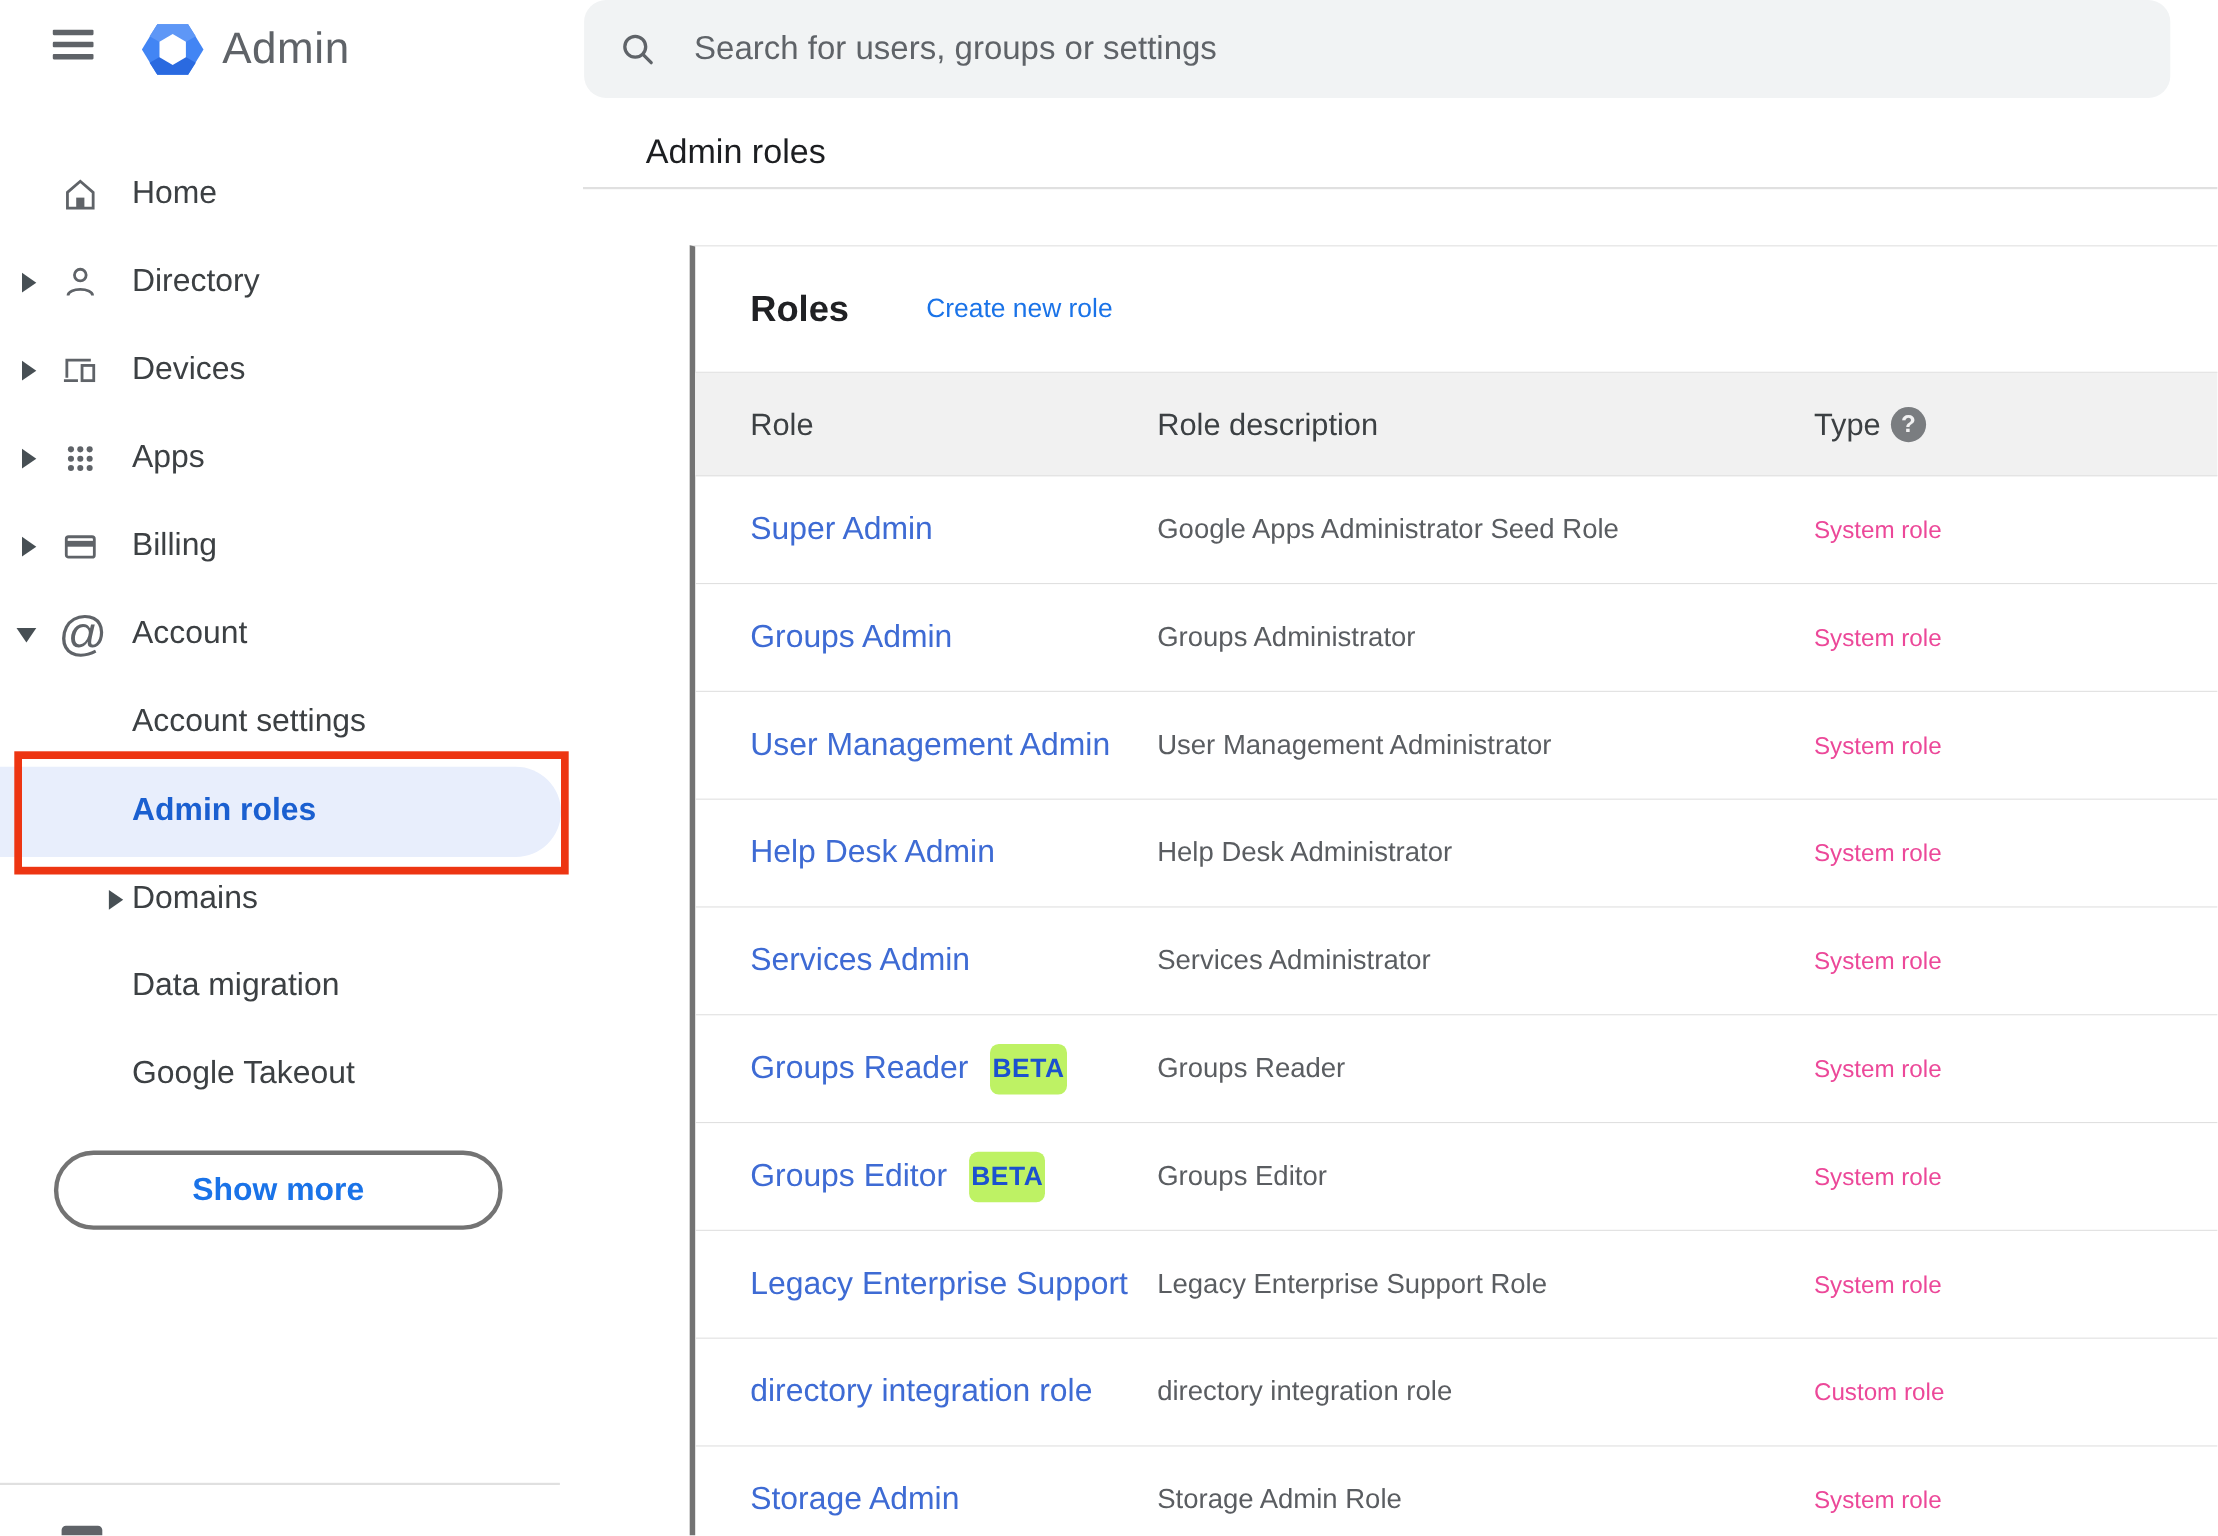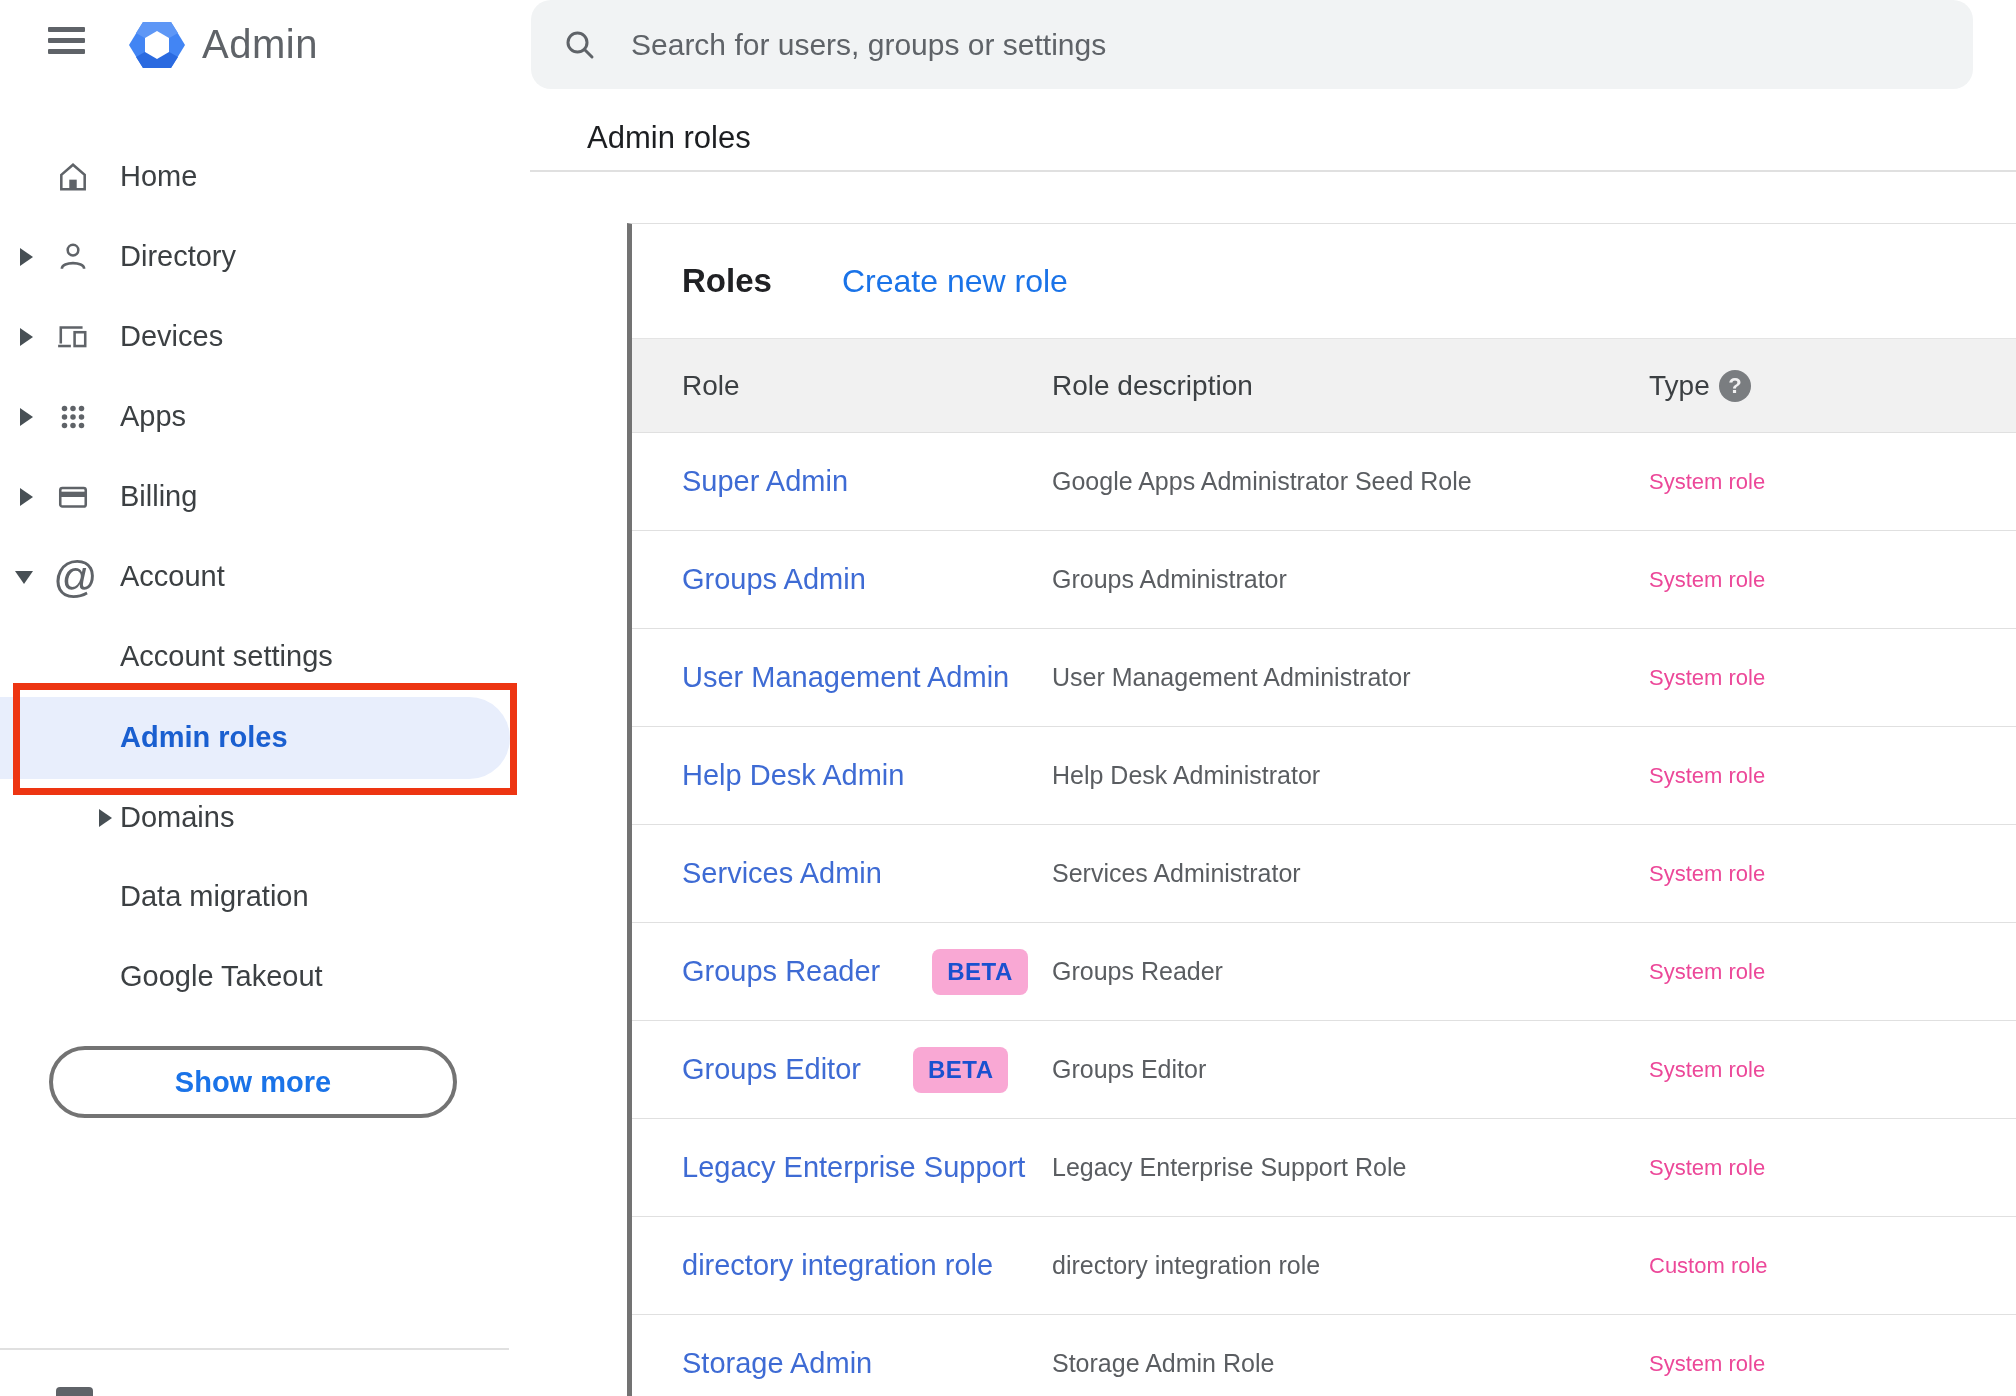--- a/index.html
+++ b/index.html
@@ -39,37 +39,37 @@
   
   .search-bar{position:absolute;left:531px;top:0;width:1442px;height:89px;background:#f1f3f4;border-radius:20px;display:flex;align-items:center;cursor:text;}
   .search-icon{margin-left:32px;width:34px;height:34px;flex:0 0 auto;}
   .search-placeholder{margin-left:34px;font-size:30px;color:#5f6368;}
   .breadcrumb{position:absolute;left:587px;top:120px;font-size:31px;color:#1c1e21;}
   .top-divider{position:absolute;left:530px;top:170px;width:1486px;height:2px;background:#e0e0e0;}
   
   .card{position:absolute;left:627px;top:223px;width:1389px;height:1173px;border-left:5px solid #737373;border-top:1px solid #e0e0e0;background:#fff;box-sizing:border-box;}
   .card-header{position:absolute;left:0;top:0;width:100%;height:114px;}
   .card-title{position:absolute;left:50px;top:50%;transform:translateY(-50%);font-size:33px;font-weight:700;color:#202124;}
-  .create-link{position:absolute;left:210px;top:50%;transform:translateY(-50%);font-size:32px;color:#1a73e8;cursor:pointer;text-decoration:none;}
+  .create-link{position:absolute;left:210px;top:50%;transform:translateY(-50%);font-size:24px;color:#1a73e8;cursor:pointer;text-decoration:none;}
   .thead{position:absolute;left:0;top:114px;width:100%;height:95px;background:#f1f1f1;border-top:1px solid #e4e4e4;border-bottom:1px solid #e0e0e0;box-sizing:border-box;}
   .th{position:absolute;top:50%;transform:translateY(-50%);font-size:28px;color:#3c4043;}
   .th-role{left:50px;}
   .th-desc{left:420px;}
   .th-type{left:1017px;}
   .help-icon{position:absolute;left:1087px;top:50%;margin-top:-16px;width:32px;height:32px;border-radius:50%;
     background:#7a7d80;color:#f1f1f1;display:flex;align-items:center;justify-content:center;
     font-size:22px;font-weight:700;cursor:pointer;}
   .t-rows{position:absolute;left:0;top:209px;width:100%;}
   .t-row{position:relative;width:100%;height:98px;border-bottom:1px solid #e0e0e0;box-sizing:border-box;}
   .cell{position:absolute;top:0;bottom:0;display:flex;align-items:center;}
   .role-cell{left:50px;gap:20px;}
   .desc-cell{left:420px;font-size:25px;color:#5a5d61;}
   .type-cell{left:1017px;font-size:22px;color:#ec4899;}
   .role-link{font-size:29px;color:#3e6bd4;cursor:pointer;text-decoration:none;white-space:nowrap;}
-  .beta-badge{background:#f9a8d4;color:#1b51cf;font-size:24px;font-weight:700;padding:9px 15px;border-radius:8px;letter-spacing:.5px;margin-left:32px;}
+  .beta-badge{background:#bef264;color:#1b51cf;font-size:24px;font-weight:700;padding:9px 2px;border-radius:8px;letter-spacing:.5px;}
 </style>
 </head>
 <body>
 
 <div class="sidebar">
 
   <div class="hamburger">
       <span></span>
       <span></span>
       <span></span>

